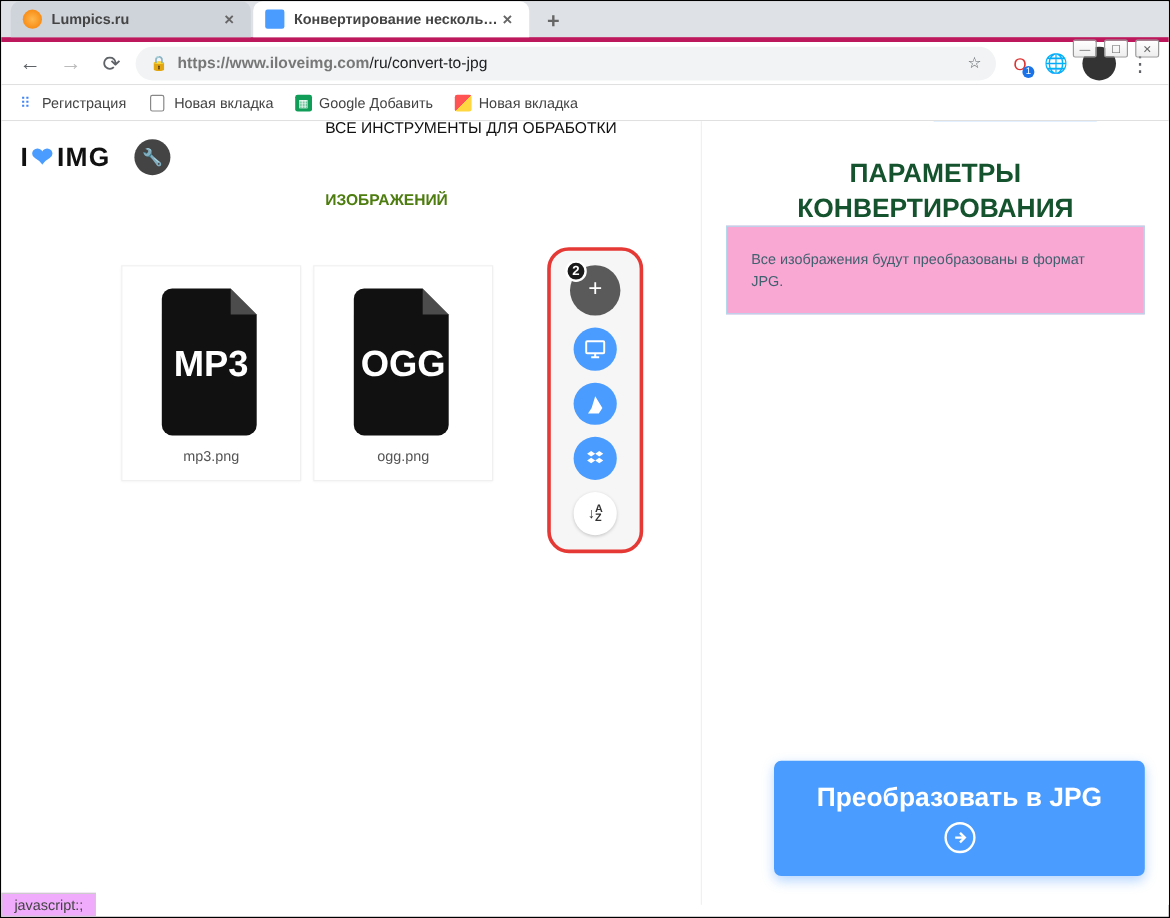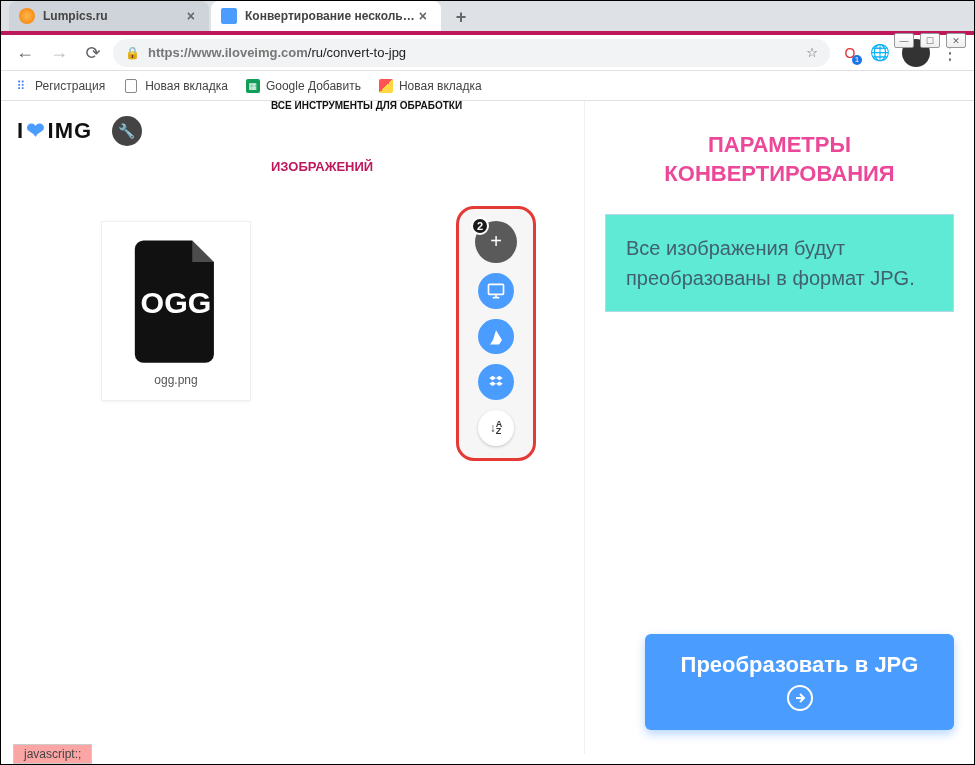--- a/index.html
+++ b/index.html
@@ -39,22 +39,22 @@
 
 
 .page { position: relative; height: 653px; background: #fff; display: flex; }
 .left-pane { flex: 1; position: relative; padding: 0 20px; }
 .right-pane { width: 390px; border-left: 1px solid #f0f0f0; padding: 30px 20px 0; position: relative; background:#fff;}
 
 .site-header { height: 60px; display: flex; align-items: center; position: absolute; top: 0; left: 0; right: 0; padding: 0 16px; }
 .logo { font-size: 22px; font-weight: 900; letter-spacing: 1px; color: #111; display: flex; align-items: center;}
 .logo .heart { color: #4a9cff; margin: 0 2px;}
 .tool-tag { width: 30px; height: 30px; background: #444; border-radius: 50%; margin-left: 20px; display: flex; align-items: center; justify-content: center; color: #fff; font-size: 14px; }
-.header-text { font-size: 10px; font-weight: 700; color: #111; position: absolute; left: 270px; top: -2px; line-height: 1.3; }
-.header-text2 { font-size: 13px; font-weight: 700; color: #be185d; position: absolute; left: 270px; top: 58px; }
+.header-text { font-size: 13px; font-weight: 400; color: #111; position: absolute; left: 270px; top: -2px; line-height: 1.3; }
+.header-text2 { font-size: 13px; font-weight: 700; color: #4d7c0f; position: absolute; left: 270px; top: 58px; }
 .header-right { position: absolute; right: 0; top: 0; display: flex; align-items: center; height: 60px;}
 .dropdown-caret { padding: 0 18px; color: #333; font-size: 10px; }
 .login-btn { padding: 0 20px; height: 60px; display: flex; align-items: center; font-size: 14px; color: #333; border-left: 1px solid #eee; }
 .reg-btn { padding: 0 24px; height: 60px; display: flex; align-items: center; font-size: 14px; color: #fff; background: #4a9cff; font-weight: 600; }
 .hamburger { width: 60px; height: 60px; display: flex; align-items: center; justify-content: center; font-size: 22px; color: #333; }
 
 .files-area { position: absolute; top: 120px; left: 100px; display: flex; gap: 10px; }
 .file-card { width: 150px; height: 180px; border: 1px solid #f0f0f0; background: #fff; display: flex; flex-direction: column; align-items: center; justify-content: center; padding: 10px; box-shadow: 0 1px 3px rgba(0,0,0,0.05); }
 .file-icon-box { width: 110px; height: 130px; display: flex; align-items: center; justify-content: center; }
 .file-name { font-size: 12px; color: #555; margin-top: 8px; }
@@ -62,26 +62,26 @@
 .tooltip { position: absolute; top: 130px; left: 155px; background: #2a2a2a; color: #fff; padding: 10px 16px; font-size: 14px; border-radius: 4px; z-index: 5; }
 .tooltip::after { content: ''; position: absolute; right: -8px; top: 50%; transform: translateY(-50%); border: 8px solid transparent; border-left-color: #2a2a2a; border-right: none; }
 
 .action-panel { position: absolute; top: 105px; left: 455px; width: 80px; height: 255px; border: 3px solid #e53935; border-radius: 18px; background: rgba(245,245,245,0.85); display: flex; flex-direction: column; align-items: center; justify-content: flex-start; padding: 12px 0; gap: 10px; z-index: 10; }
 .ap-btn { width: 42px; height: 42px; border-radius: 50%; display: flex; align-items: center; justify-content: center; color: #fff; font-size: 20px; position: relative; }
 .ap-plus { background: #5a5a5a; }
 .ap-badge { position: absolute; top: -4px; left: -4px; background: #1a1a1a; color: #fff; width: 18px; height: 18px; border-radius: 50%; font-size: 11px; display: flex; align-items: center; justify-content: center; border: 2px solid #fff; font-weight:700;}
 .ap-blue { background: #4a9cff; width: 36px; height: 36px; }
 .ap-white { background: #fff; color: #333; width: 36px; height: 36px; font-size: 13px; font-weight: 700; box-shadow: 0 1px 3px rgba(0,0,0,0.2);}
 
-.params-title { text-align: center; font-size: 22px; font-weight: 700; color: #ec4899; line-height: 1.3; margin-bottom: 26px; }
-.info-box { background: #5eead4; border: 1px solid #b3d9ed; padding: 18px 20px; font-size: 20px; color: #41616f; line-height: 1.5; }
+.params-title { text-align: center; font-size: 22px; font-weight: 700; color: #14532d; line-height: 1.3; }
+.info-box { background: #f9a8d4; border: 1px solid #b3d9ed; padding: 18px 20px; font-size: 12px; color: #41616f; line-height: 1.5; }
 .convert-btn { position: absolute; bottom: 24px; left: 20px; right: 20px; background: #4a9cff; color: #fff; font-size: 22px; font-weight: 600; padding: 18px 0; text-align: center; border-radius: 6px; box-shadow: 0 4px 10px rgba(74,156,255,0.4); margin-left: 40px; }
 .convert-btn .arrow-circ { display: block; margin-top: 6px; font-size: 22px; }
 
-.status-bar { position: absolute; bottom: 0; left: 12px; background: #fca5a5; border: 1px solid #ccc; padding: 2px 10px; font-size: 12px; color: #444; z-index:20;}
+.status-bar { position: absolute; bottom: 0; left: 0; background: #f0abfc; border: 1px solid #ccc; padding: 2px 10px; font-size: 12px; color: #444; z-index:20;}
 
 
 .fileicon-svg { width: 110px; height: 130px; }
 </style>
 </head>
 <body>
 
 <div class="window-controls">
   <div class="wc">—</div>
   <div class="wc">☐</div>
@@ -159,20 +159,30 @@
   </div>
 
   <div class="left-pane">
 
     <div class="files-area">
       <div class="file-card">
         <div class="file-icon-box">
           <svg class="fileicon-svg" viewBox="0 0 100 120">
               <path d="M20 5 h45 l20 20 v85 a8 8 0 0 1 -8 8 h-57 a8 8 0 0 1 -8 -8 v-97 a8 8 0 0 1 8 -8 z" fill="#111"></path>
               <path d="M65 5 v20 h20 z" fill="#fff" opacity="0.25"></path>
+              <text x="50" y="72" text-anchor="middle" fill="#fff" font-size="28" font-weight="900" font-family="Arial">MP3</text>
+            </svg>
+        </div>
+        <div class="file-name">mp3.png</div>
+      </div>
+      <div class="file-card">
+        <div class="file-icon-box">
+          <svg class="fileicon-svg" viewBox="0 0 100 120">
+              <path d="M20 5 h45 l20 20 v85 a8 8 0 0 1 -8 8 h-57 a8 8 0 0 1 -8 -8 v-97 a8 8 0 0 1 8 -8 z" fill="#111"></path>
+              <path d="M65 5 v20 h20 z" fill="#fff" opacity="0.25"></path>
               <text x="50" y="72" text-anchor="middle" fill="#fff" font-size="28" font-weight="900" font-family="Arial">OGG</text>
             </svg>
         </div>
         <div class="file-name">ogg.png</div>
       </div>
     </div>
 
     <div class="action-panel">
       <div class="ap-btn ap-plus">
         <span class="ap-badge">2</span>

